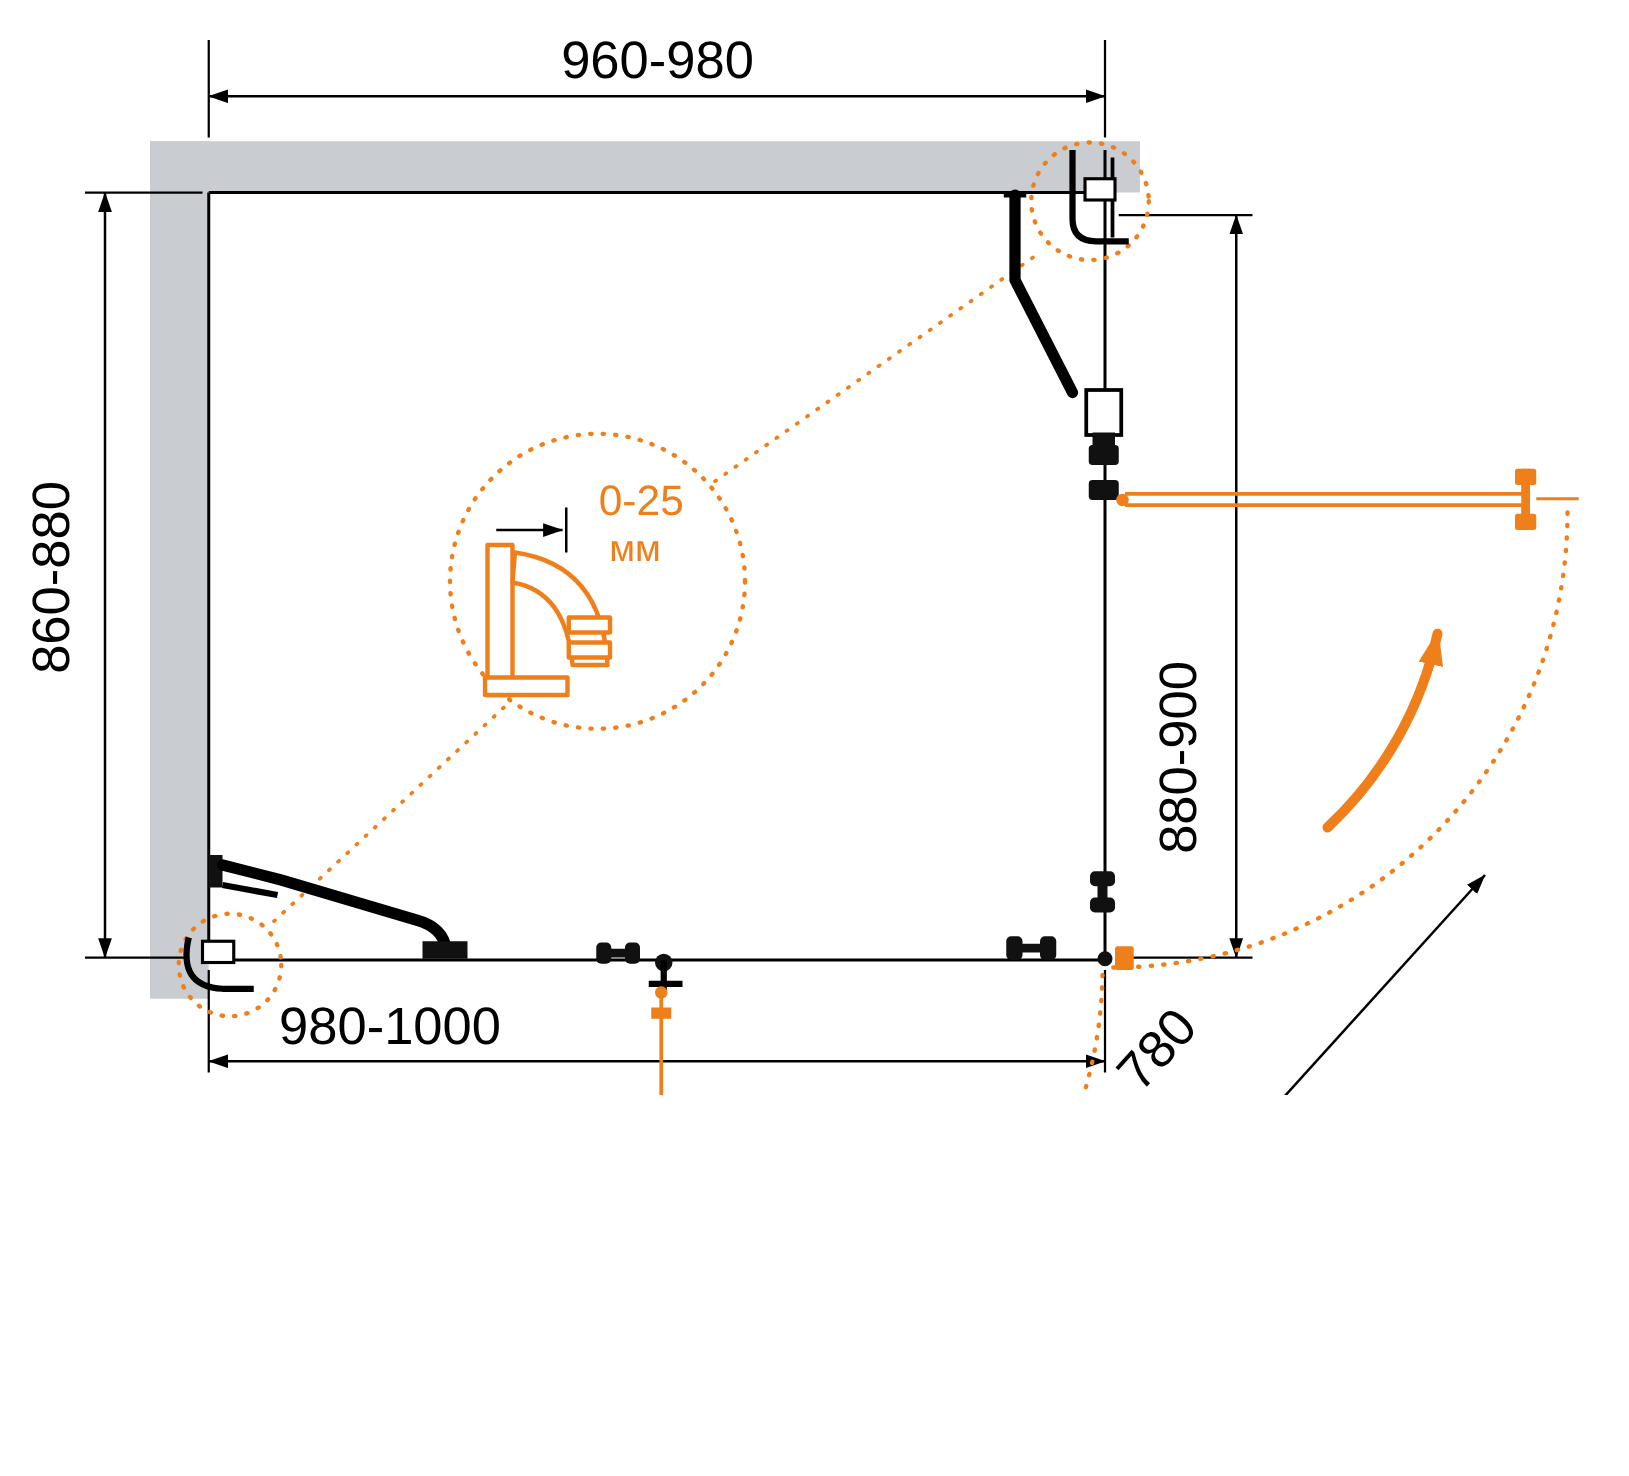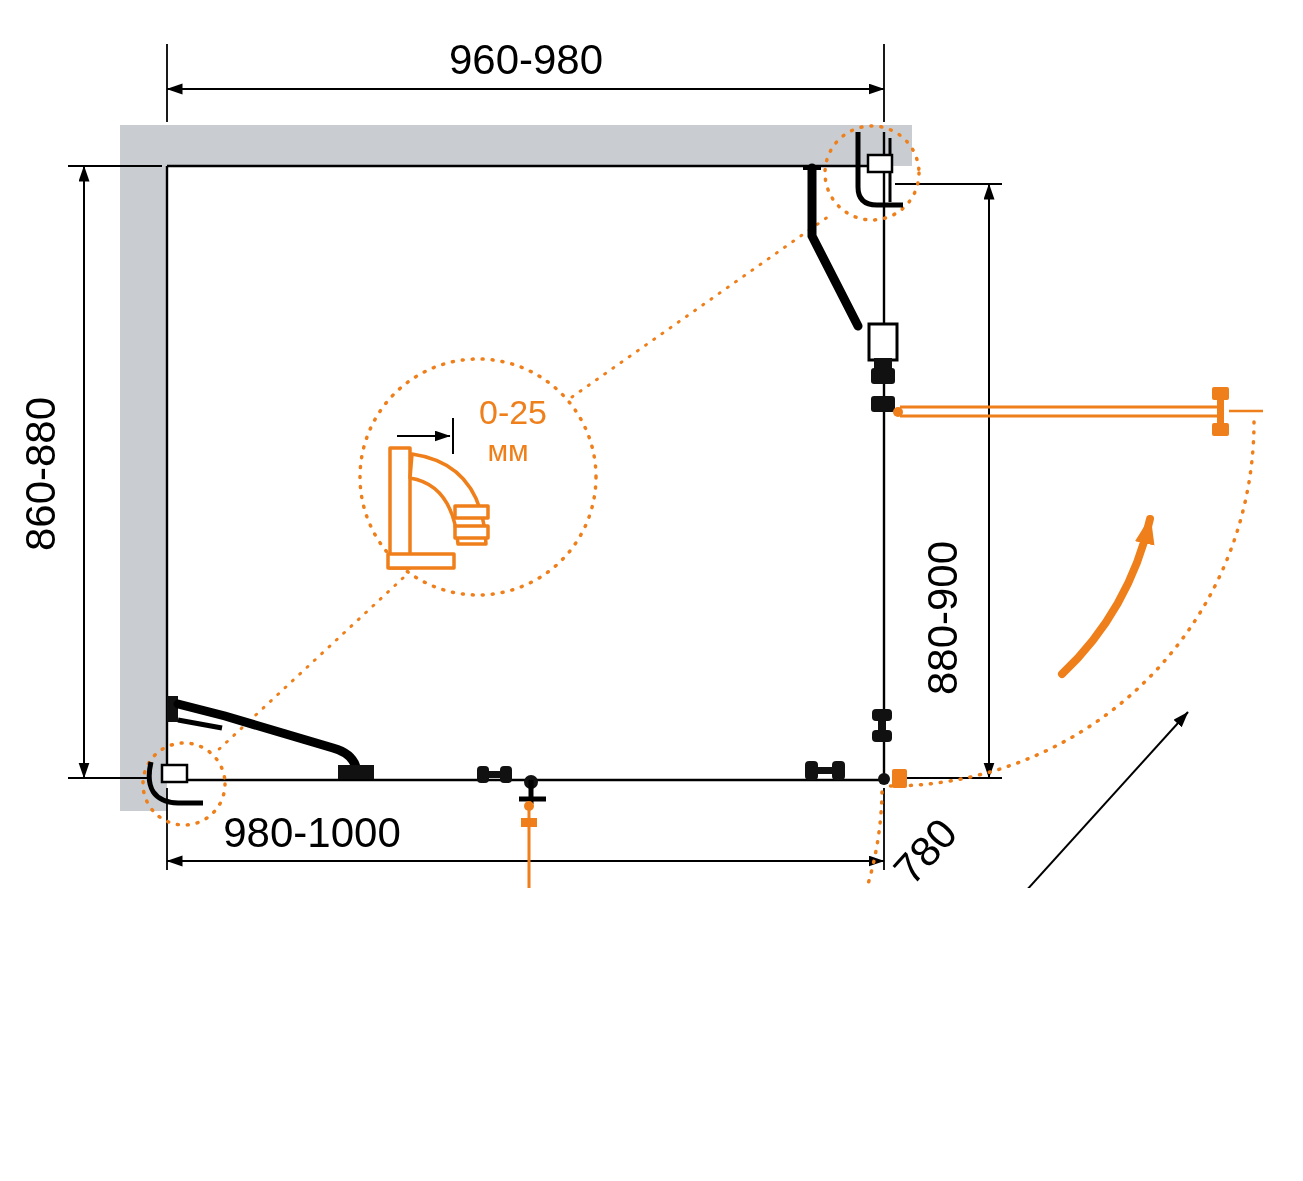--- a/index.html
+++ b/index.html
@@ -1,21 +1,21 @@
 <!DOCTYPE html>
 <html style="--accent: #EF7F1A; --wall: #C9CDD1; --line: #000000;"><head>
 <meta charset="utf-8">
 <style>
   :root{
     --accent:#EF7F1A;
     --wall:#C9CDD1;
     --line:#000000;
   }
   html,body{margin:0;padding:0;background:#ffffff;}
-  .stage{width:1303px;height:876px;background:#ffffff;position:relative;overflow:hidden;margin-top:12px;}
+  .stage{width:1303px;height:876px;background:#ffffff;position:relative;overflow:hidden;}
   svg{display:block;}
   svg text{font-family:"Liberation Sans","DejaVu Sans",sans-serif;}
   .dim-text{font-size:42px;fill:var(--line);}
   .detail-text{font-size:34px;fill:var(--accent);}
   .detail-unit{font-size:30px;fill:var(--accent);}
   .wall{fill:var(--wall);stroke:none;}
   .glass{stroke:var(--line);stroke-width:2.4;fill:none;}
   .ext{stroke:var(--line);stroke-width:1.8;fill:none;}
   .dimline{stroke:var(--line);stroke-width:2;fill:none;}
   .hw{stroke:var(--line);fill:none;}

